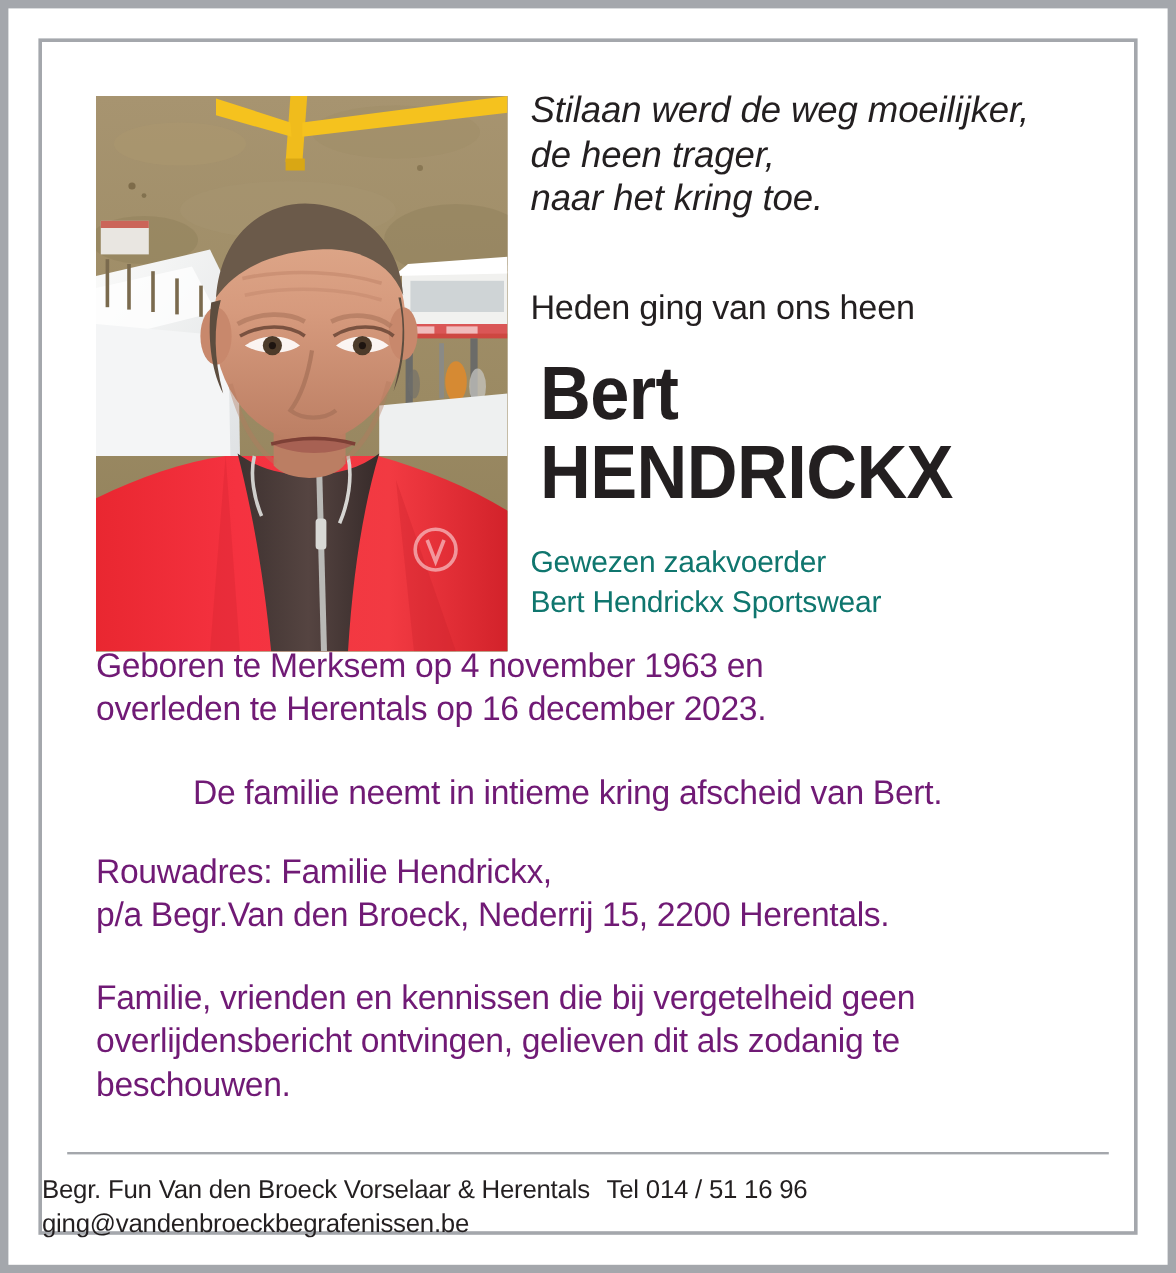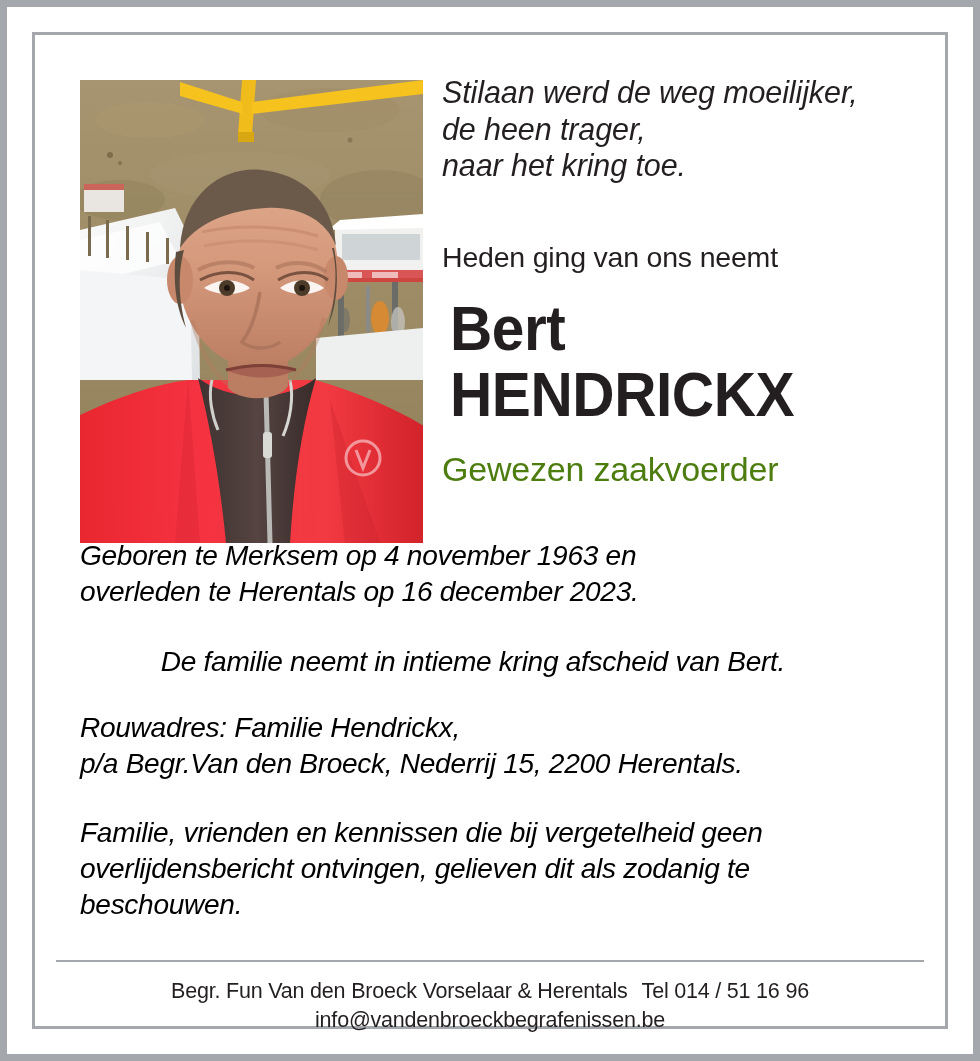--- a/index.html
+++ b/index.html
@@ -82,34 +82,33 @@
     line-height: 66px;
     color: #231f20;
     margin-top: 21px;
     margin-left: 8px;
     letter-spacing: -0.5px;
     transform: scaleX(0.93);
     transform-origin: left center;
   }
 
   .role {
-    font-size: 34px;
+    font-size: 25px;
     line-height: 33px;
-    color: #4d7c0f;
+    color: #0f766e;
     margin-top: 26px;
     letter-spacing: -0.2px;
   }
 
   
   .body-block {
     margin-top: 5px;
     padding-left: 45px;
     padding-right: 40px;
-    color: #000000;
-    font-style: italic;
+    color: #701a75;
   }
   .para {
     font-size: 28.5px;
     line-height: 36px;
     letter-spacing: -0.3px;
     transform: scaleX(0.985);
     transform-origin: left top;
   }
   .para.indented { text-indent: 82px; }
   .gap-a { height: 34px; }
@@ -117,21 +116,20 @@
   .gap-c { height: 33px; }
 
   
   .rule {
     margin: 38px 21px 0 21px;
     height: 2px;
     background: #a4a7ac;
   }
   .footer {
     margin-top: 15px;
-    text-align: center;
     color: #231f20;
     font-size: 21.5px;
     line-height: 29px;
     letter-spacing: -0.2px;
   }
   .footer .tel-gap { display: inline-block; width: 14px; }
 </style>
 </head>
 <body>
 
@@ -271,26 +269,27 @@
     </div>
 
     <div class="top-text">
 
       <div class="poem">
         <div class="poem-line">Stilaan werd de weg moeilijker,</div>
         <div class="poem-line">de heen trager,</div>
         <div class="poem-line">naar het kring toe.</div>
       </div>
 
-      <div class="heden">Heden ging van ons neemt</div>
+      <div class="heden">Heden ging van ons heen</div>
 
       <div class="name">Bert HENDRICKX</div>
 
       <div class="role">
         <div>Gewezen zaakvoerder</div>
+        <div>Bert Hendrickx Sportswear</div>
       </div>
 
     </div>
   </div>
 
   <div class="body-block">
 
     <div class="para">
       <div>Geboren te Merksem op 4 november 1963 en</div>
       <div>overleden te Herentals op 16 december 2023.</div>
@@ -316,17 +315,17 @@
     </div>
 
   </div>
 
   <div class="rule"></div>
 
   <div class="footer">
     <div>
       <span>Begr. Fun Van den Broeck  Vorselaar &amp; Herentals</span><span class="tel-gap"></span><span>Tel 014 / 51 16 96</span>
     </div>
-    <div>info@vandenbroeckbegrafenissen.be</div>
+    <div>ging@vandenbroeckbegrafenissen.be</div>
   </div>
 
 </div>
 </div>
 
 </body></html>

